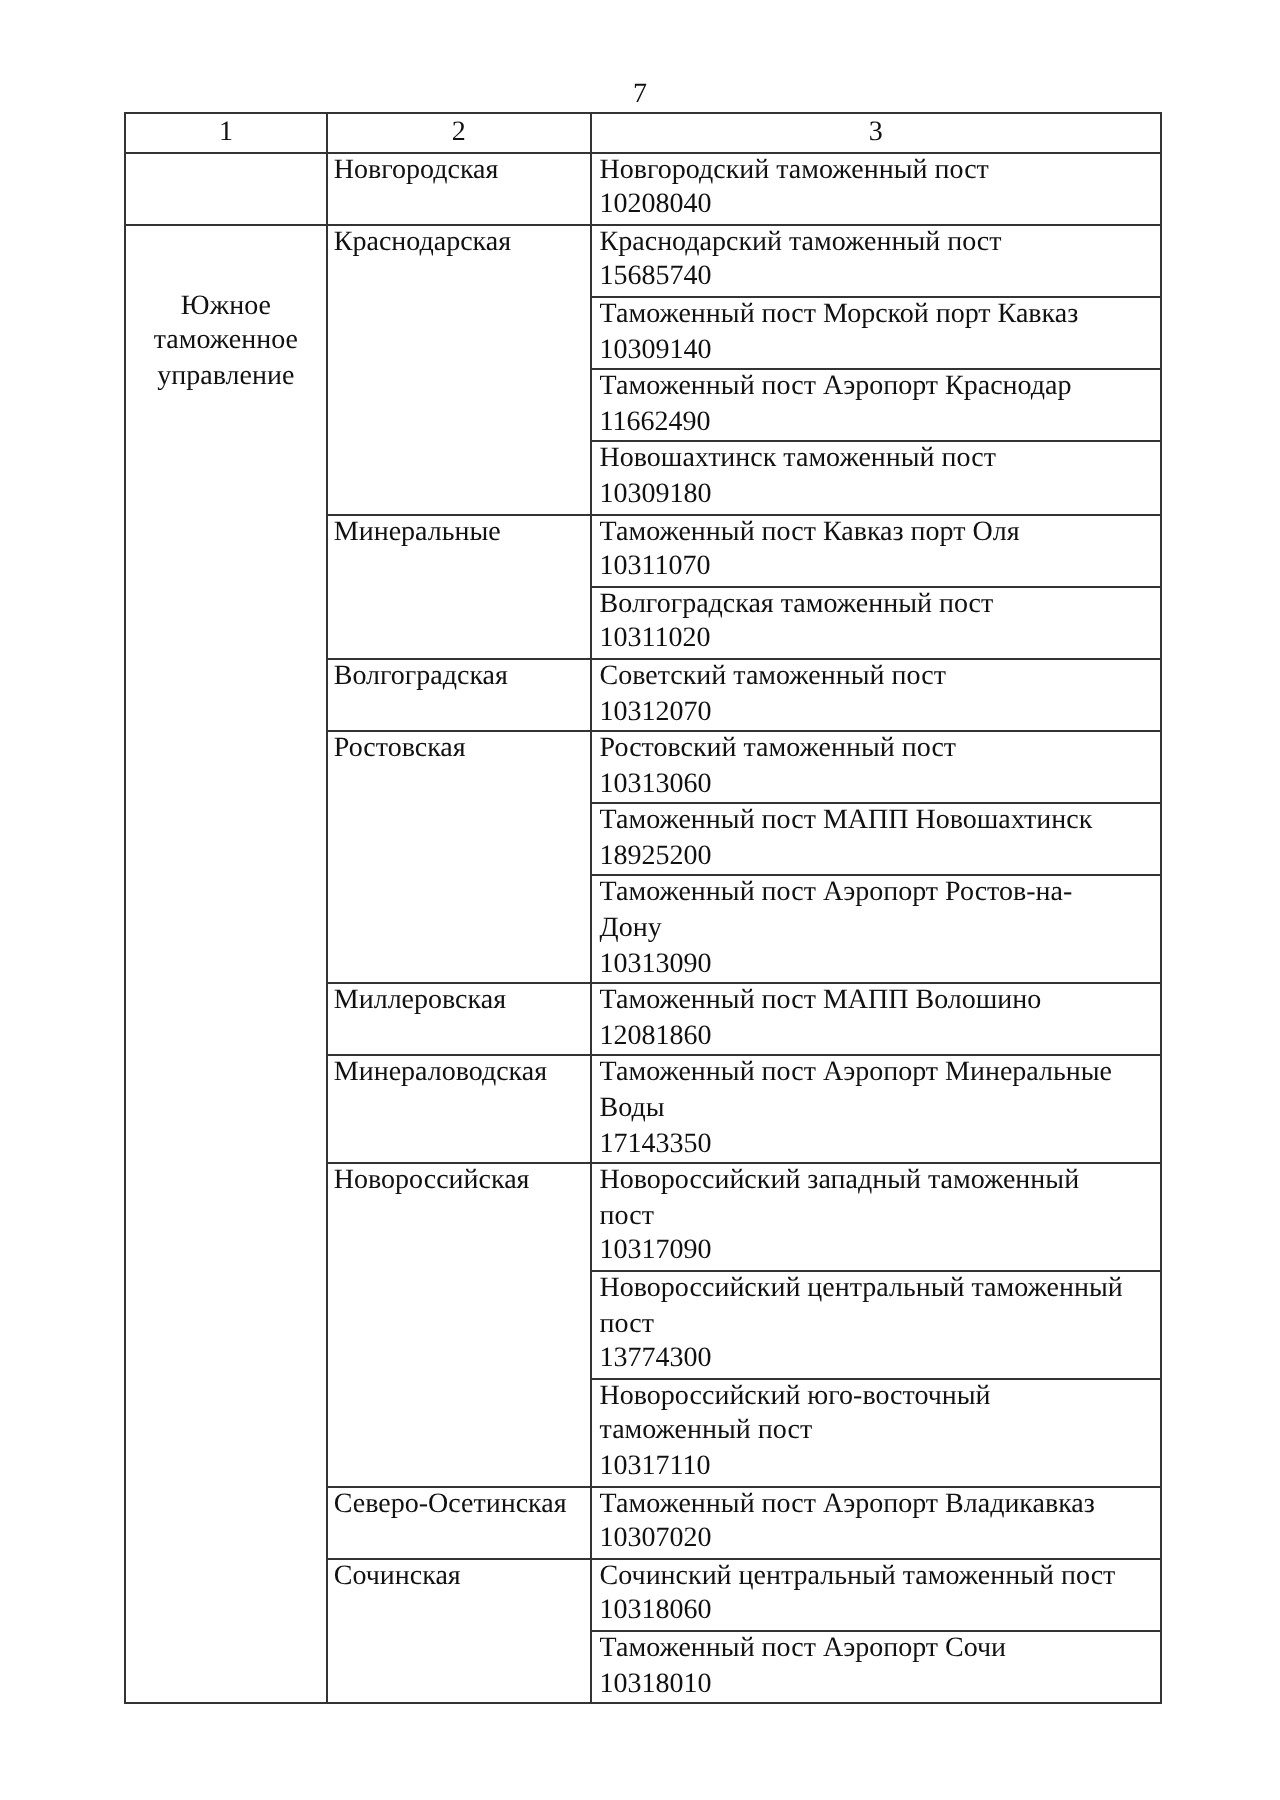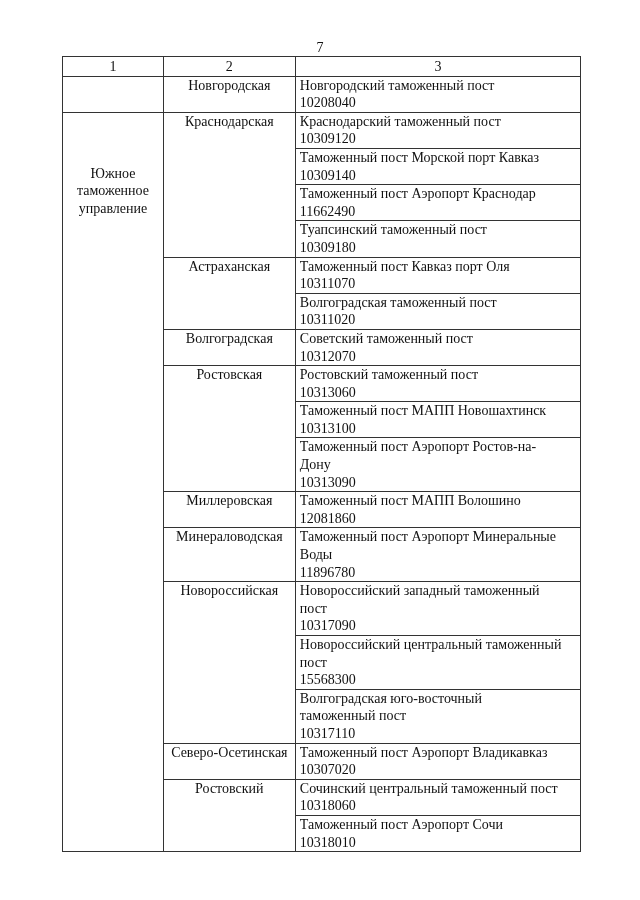--- a/index.html
+++ b/index.html
@@ -4,21 +4,21 @@
 <style>
   html, body { margin:0; padding:0; background:#ffffff; }
   body { width:640px; height:900px; position:relative; overflow:hidden;
          font-family:"Liberation Serif", "DejaVu Serif", serif; color:#111; }
   .page-num { position:absolute; top:40px; left:0; width:640px; text-align:center; font-size:14px; line-height:16px; }
   table { position:absolute; left:62px; top:56px; border-collapse:collapse; width:519px;
           font-size:14px; line-height:17.6px; }
   td { border:1px solid #333; vertical-align:top; padding:0 3px; }
   col.c1 { width:101px; } col.c2 { width:132px; } col.c3 { width:286px; }
   .hdr td { text-align:center; height:17px; padding-top:1px; }
-  .c-center { text-align:center;margin-left:15px; }
+  .c-center { text-align:left;margin-left:15px; }
   .c-mid { text-align:center; vertical-align:middle; }
   .post { padding:0 3px 0 4px;margin-left:16px; }
   .post span { display:block; }
 </style>
 </head>
 <body>
 
 <div class="page-num">7</div>
 
 <table>
@@ -35,51 +35,51 @@
     </tr>
   <tr>
         <td></td>
         <td class="c-center" rowspan="1">Новгородская</td>
         <td class="post">
           <span>Новгородский таможенный пост</span>
           <span>10208040</span>
         </td>
       </tr>
       <tr>
-        <td class="c-mid" rowspan="18" style="vertical-align: top; padding-top: 52px;">
+        <td class="c-mid" rowspan="18" style="vertical-align: top; padding-top: 32px;">
           <span style="display: block;">Южное</span>
           <span style="display: block;">таможенное</span>
           <span style="display: block; text-align: center;">управление</span>
         </td>
         <td class="c-center" rowspan="4">Краснодарская</td>
         <td class="post">
           <span>Краснодарский таможенный пост</span>
-          <span>10309120</span>
+          <span>15685740</span>
         </td>
       </tr>
       <tr>
         <td class="post">
           <span>Таможенный пост Морской порт Кавказ</span>
           <span>10309140</span>
         </td>
       </tr>
       <tr>
         <td class="post">
           <span>Таможенный пост Аэропорт Краснодар</span>
           <span>11662490</span>
         </td>
       </tr>
       <tr>
         <td class="post">
-          <span>Туапсинский таможенный пост</span>
+          <span>Новошахтинск таможенный пост</span>
           <span>10309180</span>
         </td>
       </tr>
       <tr>
-        <td class="c-center" rowspan="2">Астраханская</td>
+        <td class="c-center" rowspan="2">Минеральные</td>
         <td class="post">
           <span>Таможенный пост Кавказ порт Оля</span>
           <span>10311070</span>
         </td>
       </tr>
       <tr>
         <td class="post">
           <span>Волгоградская таможенный пост</span>
           <span>10311020</span>
         </td>
@@ -94,21 +94,21 @@
       <tr>
         <td class="c-center" rowspan="3">Ростовская</td>
         <td class="post">
           <span>Ростовский таможенный пост</span>
           <span>10313060</span>
         </td>
       </tr>
       <tr>
         <td class="post">
           <span>Таможенный пост МАПП Новошахтинск</span>
-          <span>10313100</span>
+          <span>18925200</span>
         </td>
       </tr>
       <tr>
         <td class="post">
           <span>Таможенный пост Аэропорт Ростов-на-</span>
           <span>Дону</span>
           <span>10313090</span>
         </td>
       </tr>
       <tr>
@@ -116,54 +116,54 @@
         <td class="post">
           <span>Таможенный пост МАПП Волошино</span>
           <span>12081860</span>
         </td>
       </tr>
       <tr>
         <td class="c-center" rowspan="1">Минераловодская</td>
         <td class="post">
           <span>Таможенный пост Аэропорт Минеральные</span>
           <span>Воды</span>
-          <span>11896780</span>
+          <span>17143350</span>
         </td>
       </tr>
       <tr>
         <td class="c-center" rowspan="3">Новороссийская</td>
         <td class="post">
           <span>Новороссийский западный таможенный</span>
           <span>пост</span>
           <span>10317090</span>
         </td>
       </tr>
       <tr>
         <td class="post">
           <span>Новороссийский центральный таможенный</span>
           <span>пост</span>
-          <span>15568300</span>
+          <span>13774300</span>
         </td>
       </tr>
       <tr>
         <td class="post">
-          <span>Волгоградская юго-восточный</span>
+          <span>Новороссийский юго-восточный</span>
           <span>таможенный пост</span>
           <span>10317110</span>
         </td>
       </tr>
       <tr>
         <td class="c-center" rowspan="1">Северо-Осетинская</td>
         <td class="post">
           <span>Таможенный пост Аэропорт Владикавказ</span>
           <span>10307020</span>
         </td>
       </tr>
       <tr>
-        <td class="c-center" rowspan="2">Ростовский</td>
+        <td class="c-center" rowspan="2">Сочинская</td>
         <td class="post">
           <span>Сочинский центральный таможенный пост</span>
           <span>10318060</span>
         </td>
       </tr>
       <tr>
         <td class="post">
           <span>Таможенный пост Аэропорт Сочи</span>
           <span>10318010</span>
         </td>

